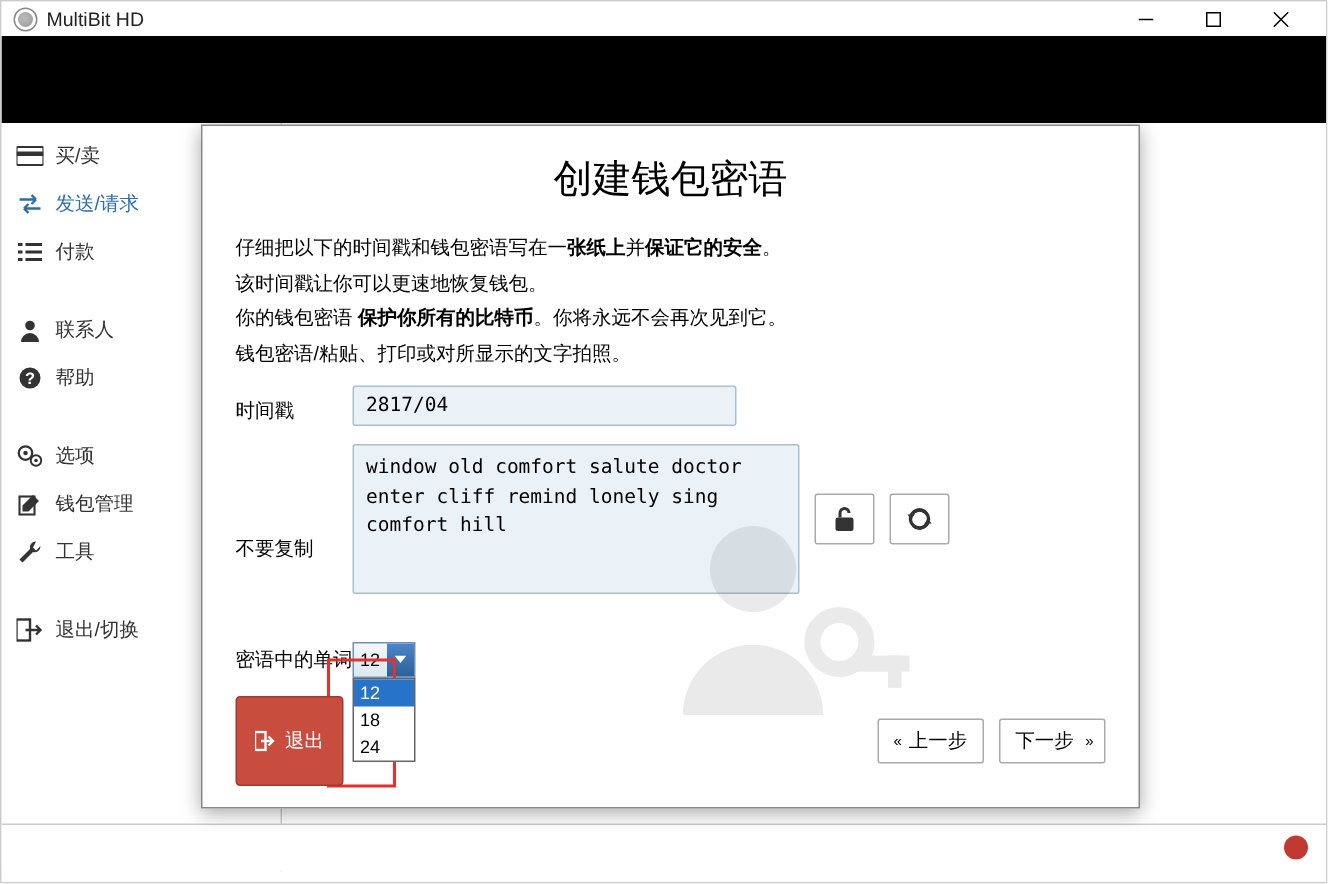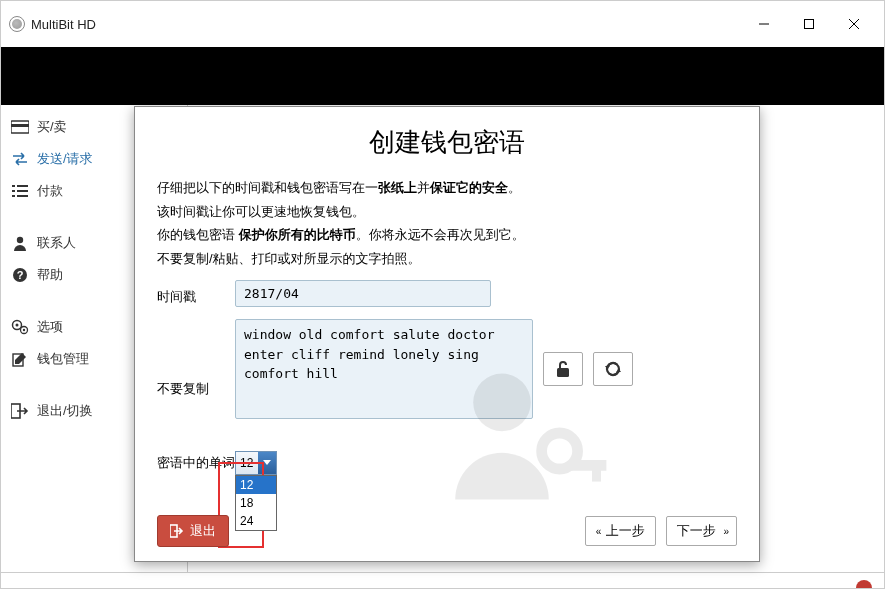--- a/index.html
+++ b/index.html
@@ -1,18 +1,18 @@
 <!DOCTYPE html>
 <html><head>
 <meta charset="utf-8">
 <style>
 * { box-sizing: border-box; margin: 0; padding: 0; }
 body { font-family: "Microsoft YaHei", Arial, sans-serif; font-size: 13px; background: #fff; }
 .window { width: 885px; height: 589px; border: 1px solid #ccc; position: relative; overflow: hidden; }
-.titlebar { height: 46px; display: flex; align-items: center; padding: 0 8px; background: #fff; }
+.titlebar { height: 23px; display: flex; align-items: center; padding: 0 8px; background: #fff; }
 .title-icon { width: 16px; height: 16px; border: 1px solid #888; border-radius: 50%; display: inline-block; margin-right: 6px; position: relative; }
 .title-icon::after { content: ""; position: absolute; top: 2px; left: 2px; width: 10px; height: 10px; border-radius: 50%; background: radial-gradient(circle at 40% 40%, #bbb, #999); }
 .title-text { color: #222; }
 .win-controls { margin-left: auto; display: flex; }
 .win-btn { width: 45px; height: 30px; display: flex; align-items: center; justify-content: center; color: #333; font-size: 14px; cursor: pointer; }
 .win-btn svg { width: 10px; height: 10px; }
 .black-band { height: 58px; background: #000; }
 .main-area { position: relative; height: 499px; }
 .sidebar { position: absolute; left: 0; top: 0; width: 134px; padding-top: 6px; }
 .side-item { display: flex; align-items: center; gap: 8px; padding: 7px 10px; color: #333; cursor: pointer; }
@@ -35,21 +35,21 @@
 .select-wrap { position: relative; }
 .select-box { width: 42px; height: 24px; border: 1px solid #6e92b6; background: linear-gradient(#f4f7fb,#dde7f1); display: flex; align-items: center; font-size: 12px; cursor: pointer; }
 .select-val { padding: 0 4px; }
 .select-arrow { margin-left: auto; width: 18px; height: 100%; background: linear-gradient(#4b87c7,#2b5f9b); display: flex; align-items: center; justify-content: center; }
 .dropdown { position: absolute; top: 24px; left: 0; width: 42px; background: #fff; border: 1px solid #666; font-size: 12px; z-index: 20; }
 .dropdown div { padding: 2px 4px; cursor: pointer; }
 .dropdown div.sel { background: #2673c9; color: #fff; }
 .highlight-rect { position: absolute; border: 2px solid #e53030; pointer-events: none; }
 .highlight1 { left: 83px; top: 355px; width: 46px; height: 86px; }
 .footer-row { position: absolute; left: 22px; right: 22px; bottom: 14px; display: flex; align-items: center; }
-.exit-btn { background: #c94d3f; color: #fff; border: 1px solid #a03a2e; border-radius: 3px; padding: 6px 12px; display: flex; align-items: center; gap: 6px; cursor: pointer; font-size: 13px; }
+.exit-btn { background: #c94d3f; color: #fff; border: 1px solid #a03a2e; border-radius: 3px; padding: 20px 12px; display: flex; align-items: center; gap: 6px; cursor: pointer; font-size: 13px; }
 .nav-btns { margin-left: auto; display: flex; gap: 10px; }
 .nav-btn { border: 1px solid #aaa; background: #fff; border-radius: 2px; padding: 5px 10px; font-size: 13px; cursor: pointer; display: flex; align-items: center; gap: 2px; }
 .nav-btn .arr { font-size: 10px; letter-spacing: -3px; }
 .person-overlay { position: absolute; left: 295px; top: 245px; width: 180px; height: 180px; opacity: 0.08; pointer-events: none; }
 </style>
 </head>
 <body>
 
 <div class="window">
   <div class="titlebar">
@@ -141,20 +141,28 @@
       </div>
       <div class="side-item">
         <span class="ico">
             <svg width="16" height="16" viewBox="0 0 16 16">
               <rect x="1" y="3" width="10" height="12" fill="none" stroke="#333" stroke-width="1.4"></rect>
               <path d="M10 2 l4 4 l-7 7 l-4 0 l0 -4 z" fill="#333"></path>
             </svg>
           </span>
         <span>钱包管理</span>
       </div>
+      <div class="side-item">
+        <span class="ico">
+            <svg width="16" height="16" viewBox="0 0 16 16">
+              <path d="M12 1 a4 4 0 0 0 -4 5 l-7 7 l2 2 l7 -7 a4 4 0 0 0 5 -4 l-3 3 l-2 -2 z" fill="#333"></path>
+            </svg>
+          </span>
+        <span>工具</span>
+      </div>
       <div class="side-sep"></div>
       <div class="side-item">
         <span class="ico">
             <svg width="18" height="16" viewBox="0 0 18 16">
               <rect x="0" y="1" width="9" height="14" fill="none" stroke="#333" stroke-width="1.6"></rect>
               <path d="M6 8 h10 M13 5 l3 3 l-3 3" fill="none" stroke="#333" stroke-width="1.6"></path>
             </svg>
           </span>
         <span>退出/切换</span>
       </div>
@@ -171,21 +179,21 @@
           <circle cx="72" cy="55" r="10" fill="none" stroke="#000" stroke-width="6"></circle>
           <rect x="78" y="60" width="20" height="6" fill="#000"></rect>
           <rect x="90" y="60" width="5" height="12" fill="#000"></rect>
         </svg>
 
       <h2>创建钱包密语</h2>
       <div class="info-lines">
         <p><span>仔细把以下的时间戳和钱包密语写在一</span><b>张纸上</b><span>并</span><b>保证它的安全</b><span>。</span></p>
         <p>该时间戳让你可以更速地恢复钱包。</p>
         <p><span>你的钱包密语 </span><b>保护你所有的比特币</b><span>。你将永远不会再次见到它。</span></p>
-        <p>不要复制/粘贴、打印或对所显示的文字拍照。</p>
+        <p>钱包密语/粘贴、打印或对所显示的文字拍照。</p>
       </div>
       <div class="row">
         <div class="row-label">时间戳</div>
         <input class="txt timestamp" readonly="" value="2817/04" style="">
       </div>
       <div class="row">
         <div class="row-label" style="padding-top:40px">不要复制</div>
         <textarea class="txt words" readonly="" style="">window old comfort salute doctor enter cliff remind lonely sing comfort hill</textarea>
         <div class="words-btns">
           <div class="icon-btn">

